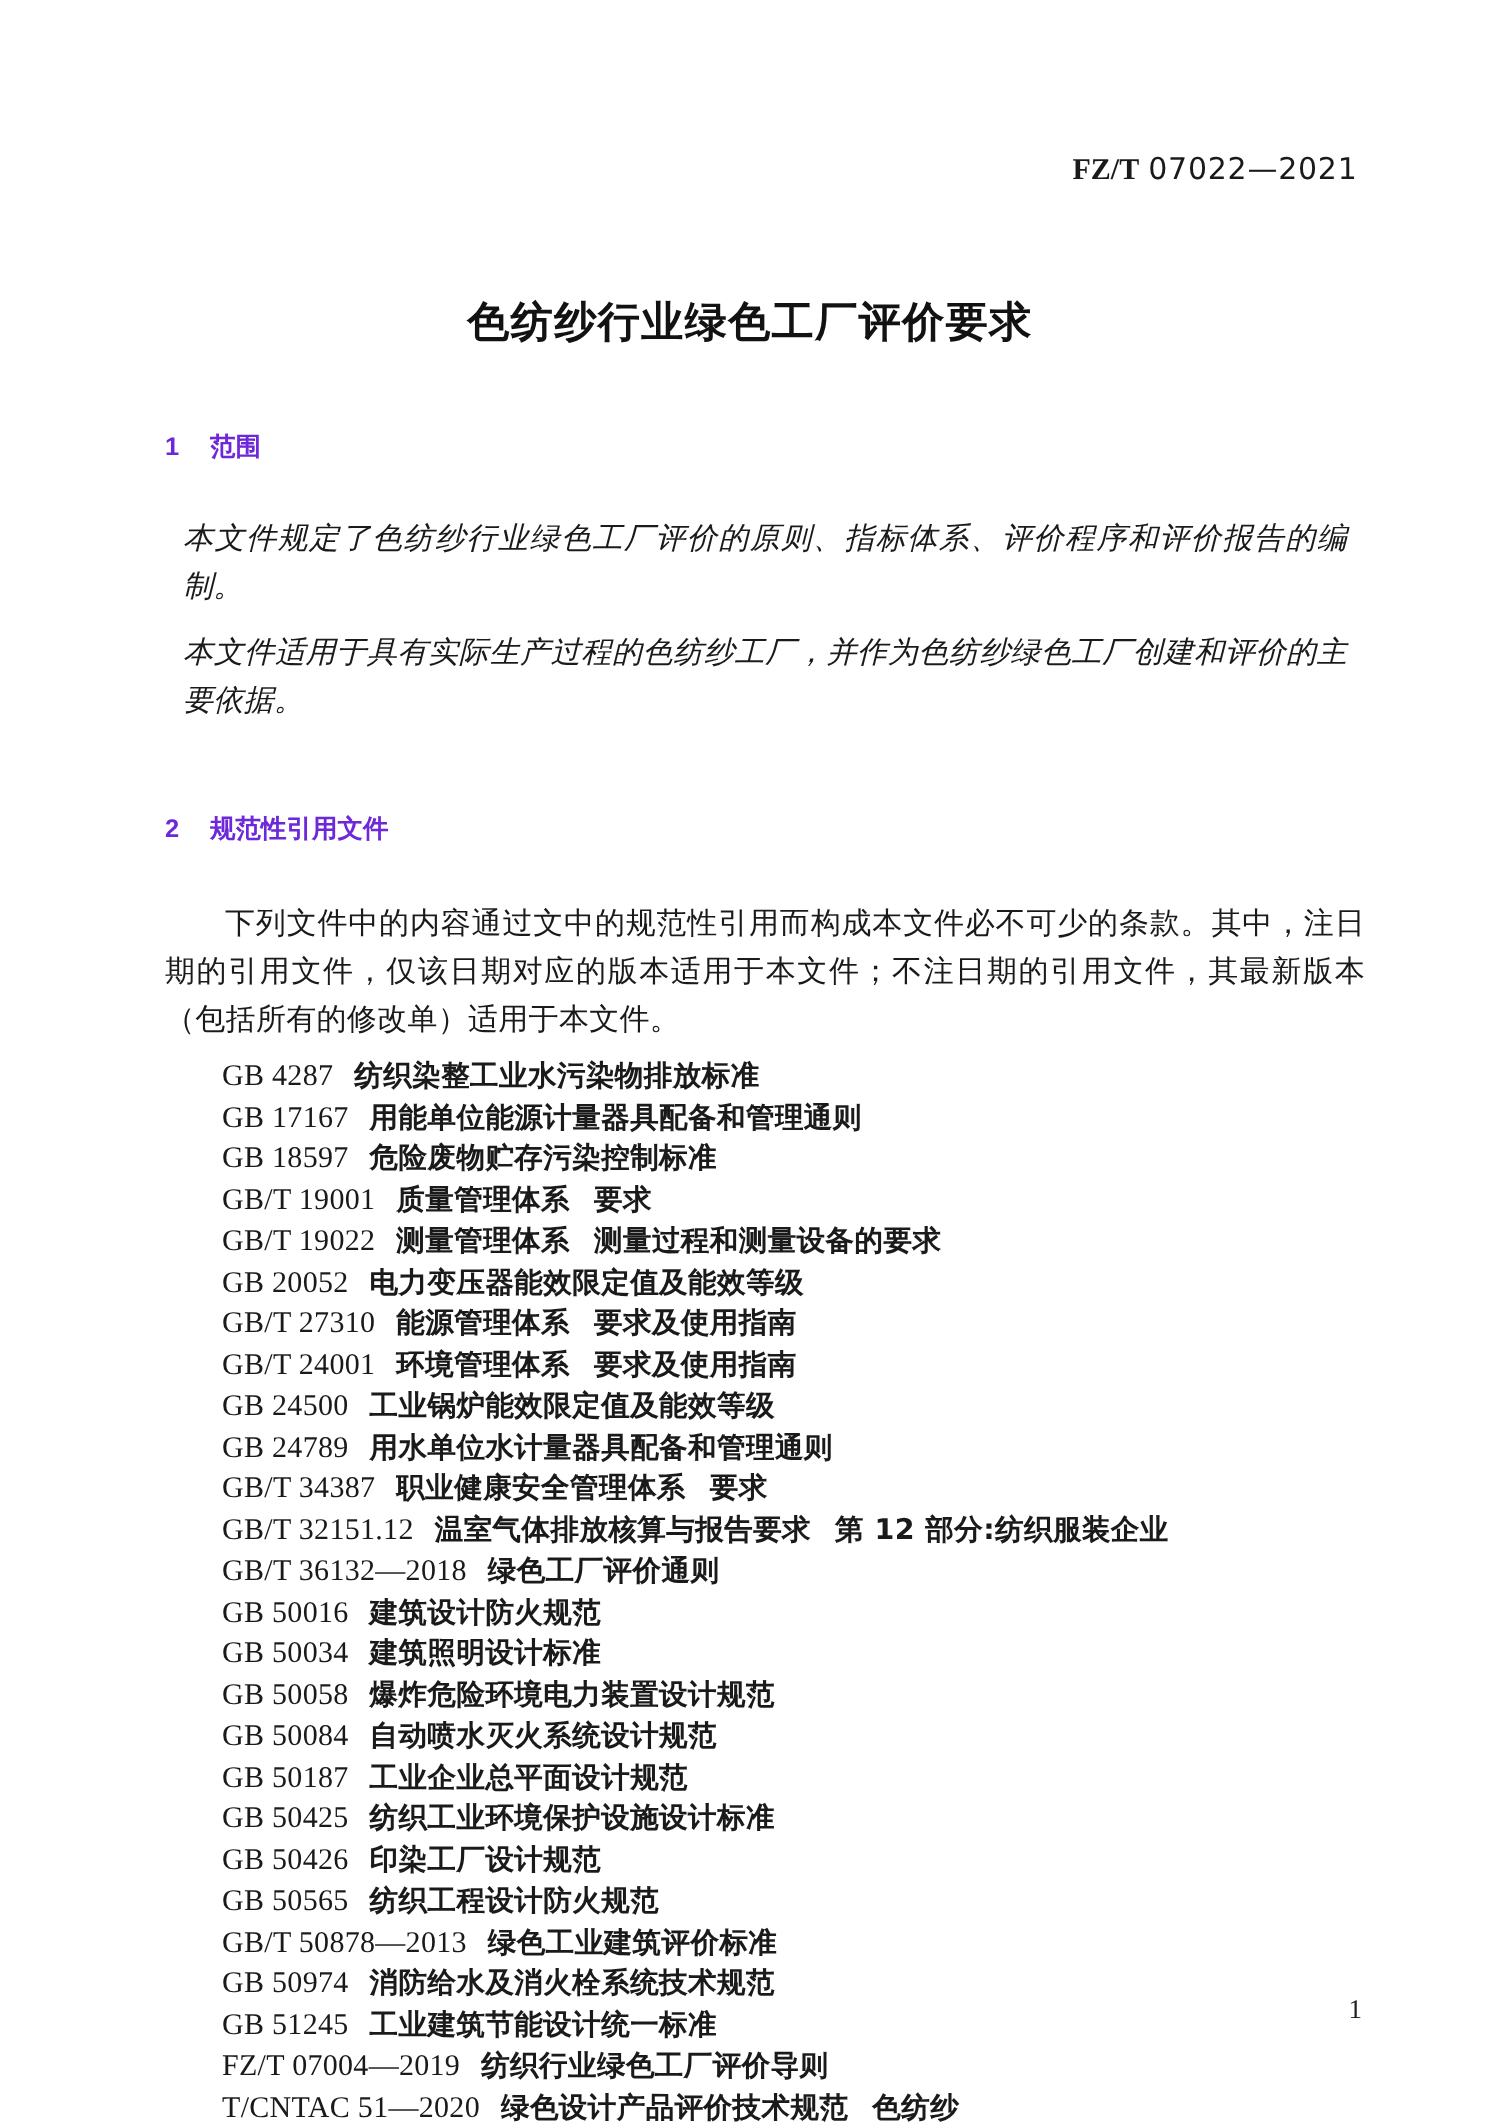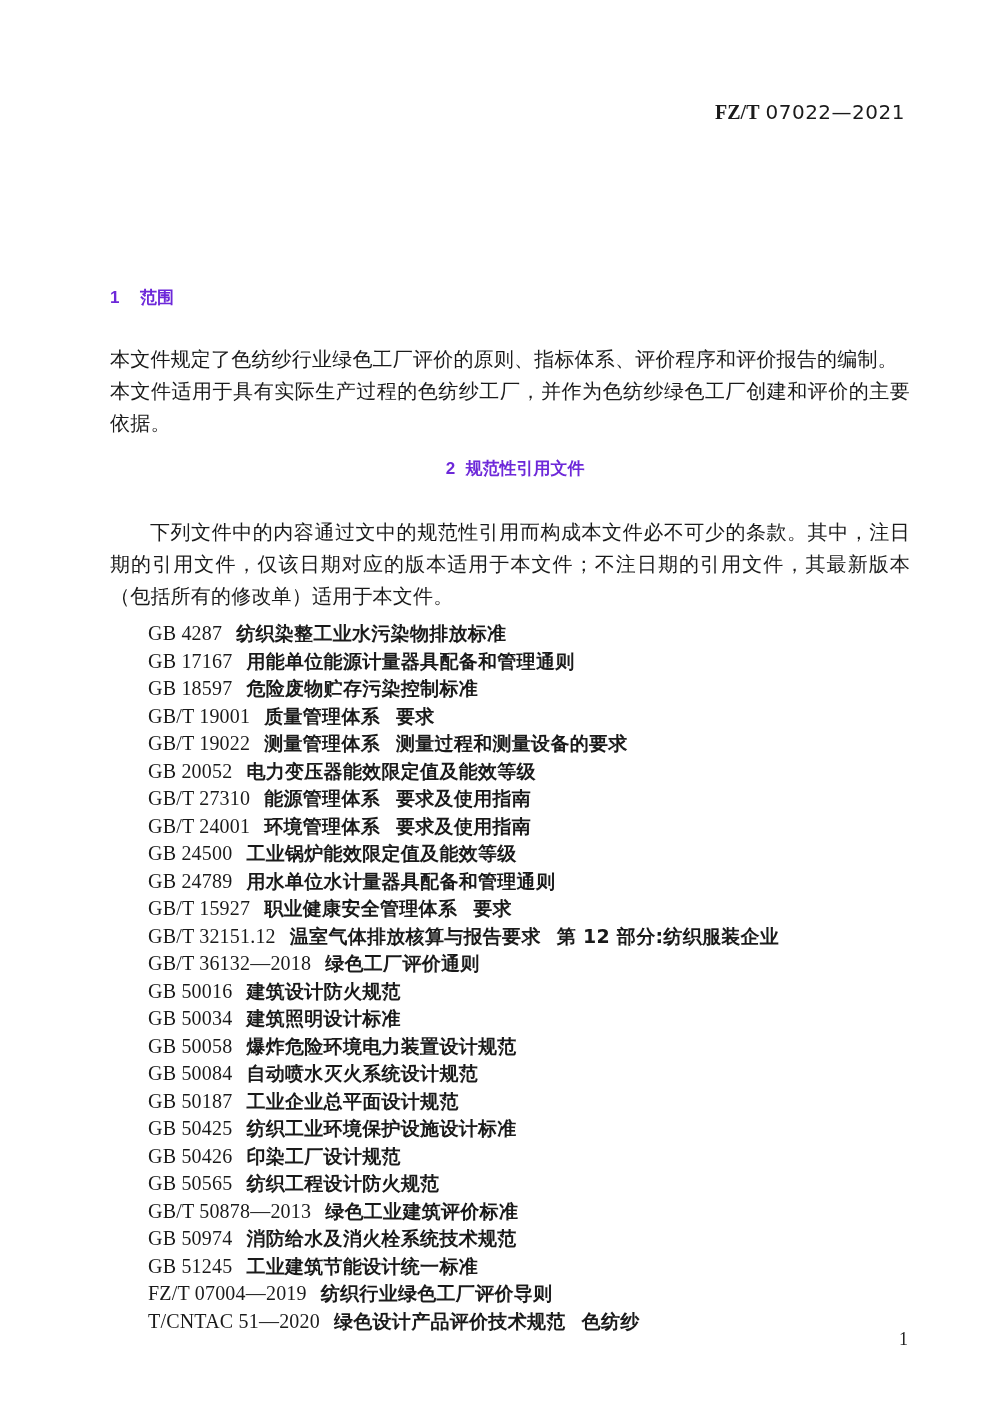--- a/index.html
+++ b/index.html
@@ -83,31 +83,31 @@
     font-size: 17px;
     color: #6d28d9;
     margin: 0;
     white-space: nowrap;
   }
   .section-heading .sec-num {
     display: inline-block;
     min-width: 30px;
   }
   .sec1-heading { margin-bottom: 34px; }
-  .sec2-heading { margin-top: 18px; margin-bottom: 36px; text-align: center; }
+  .sec2-heading { margin-top: 58px; margin-bottom: 36px; }
 
   .para {
     font-size: 20px;
     line-height: 32px;
     margin: 0;
     text-align: justify;
     letter-spacing: 0.2px;
   }
   .para.indent { text-indent: 40px; }
-  .para-tight { margin: 0; }
+  .para-tight { margin: 12px; font-style: italic; }
 
   .list {
     margin: 8px 0 0 0;
     padding: 0;
     list-style: none;
   }
   .list-item {
     font-size: 20px;
     line-height: 27.5px;
     margin: 0;
@@ -149,20 +149,21 @@
 </head>
 <body>
 
 <div class="page">
 
 
   <div class="doc-header">
     <span class="std-prefix">FZ/T</span><span class="std-number">07022—2021</span>
   </div>
 
+  <div class="doc-title">色纺纱行业绿色工厂评价要求</div>
 
   <div class="content">
 
     <div class="section-heading sec1-heading">
       <span class="sec-num">1</span><span>范围</span>
     </div>
 
     <p class="para para-tight">本文件规定了色纺纱行业绿色工厂评价的原则、指标体系、评价程序和评价报告的编制。</p>
     <p class="para para-tight">本文件适用于具有实际生产过程的色纺纱工厂，并作为色纺纱绿色工厂创建和评价的主要依据。</p>
 
@@ -176,21 +177,21 @@
       <li class="list-item"><span class="code">GB 4287</span><span class="name">纺织染整工业水污染物排放标准</span><span class="name-extra"></span></li>
       <li class="list-item"><span class="code">GB 17167</span><span class="name">用能单位能源计量器具配备和管理通则</span><span class="name-extra"></span></li>
       <li class="list-item"><span class="code">GB 18597</span><span class="name">危险废物贮存污染控制标准</span><span class="name-extra"></span></li>
       <li class="list-item"><span class="code">GB/T 19001</span><span class="name">质量管理体系</span><span class="name-extra">要求</span></li>
       <li class="list-item"><span class="code">GB/T 19022</span><span class="name">测量管理体系</span><span class="name-extra">测量过程和测量设备的要求</span></li>
       <li class="list-item"><span class="code">GB 20052</span><span class="name">电力变压器能效限定值及能效等级</span><span class="name-extra"></span></li>
       <li class="list-item"><span class="code">GB/T 27310</span><span class="name">能源管理体系</span><span class="name-extra">要求及使用指南</span></li>
       <li class="list-item"><span class="code">GB/T 24001</span><span class="name">环境管理体系</span><span class="name-extra">要求及使用指南</span></li>
       <li class="list-item"><span class="code">GB 24500</span><span class="name">工业锅炉能效限定值及能效等级</span><span class="name-extra"></span></li>
       <li class="list-item"><span class="code">GB 24789</span><span class="name">用水单位水计量器具配备和管理通则</span><span class="name-extra"></span></li>
-      <li class="list-item"><span class="code">GB/T 15927</span><span class="name">职业健康安全管理体系</span><span class="name-extra">要求</span></li>
+      <li class="list-item"><span class="code">GB/T 34387</span><span class="name">职业健康安全管理体系</span><span class="name-extra">要求</span></li>
       <li class="list-item"><span class="code">GB/T 32151.12</span><span class="name">温室气体排放核算与报告要求</span><span class="name-extra">第 12 部分:纺织服装企业</span></li>
       <li class="list-item"><span class="code">GB/T 36132—2018</span><span class="name">绿色工厂评价通则</span><span class="name-extra"></span></li>
       <li class="list-item"><span class="code">GB 50016</span><span class="name">建筑设计防火规范</span><span class="name-extra"></span></li>
       <li class="list-item"><span class="code">GB 50034</span><span class="name">建筑照明设计标准</span><span class="name-extra"></span></li>
       <li class="list-item"><span class="code">GB 50058</span><span class="name">爆炸危险环境电力装置设计规范</span><span class="name-extra"></span></li>
       <li class="list-item"><span class="code">GB 50084</span><span class="name">自动喷水灭火系统设计规范</span><span class="name-extra"></span></li>
       <li class="list-item"><span class="code">GB 50187</span><span class="name">工业企业总平面设计规范</span><span class="name-extra"></span></li>
       <li class="list-item"><span class="code">GB 50425</span><span class="name">纺织工业环境保护设施设计标准</span><span class="name-extra"></span></li>
       <li class="list-item"><span class="code">GB 50426</span><span class="name">印染工厂设计规范</span><span class="name-extra"></span></li>
       <li class="list-item"><span class="code">GB 50565</span><span class="name">纺织工程设计防火规范</span><span class="name-extra"></span></li>

